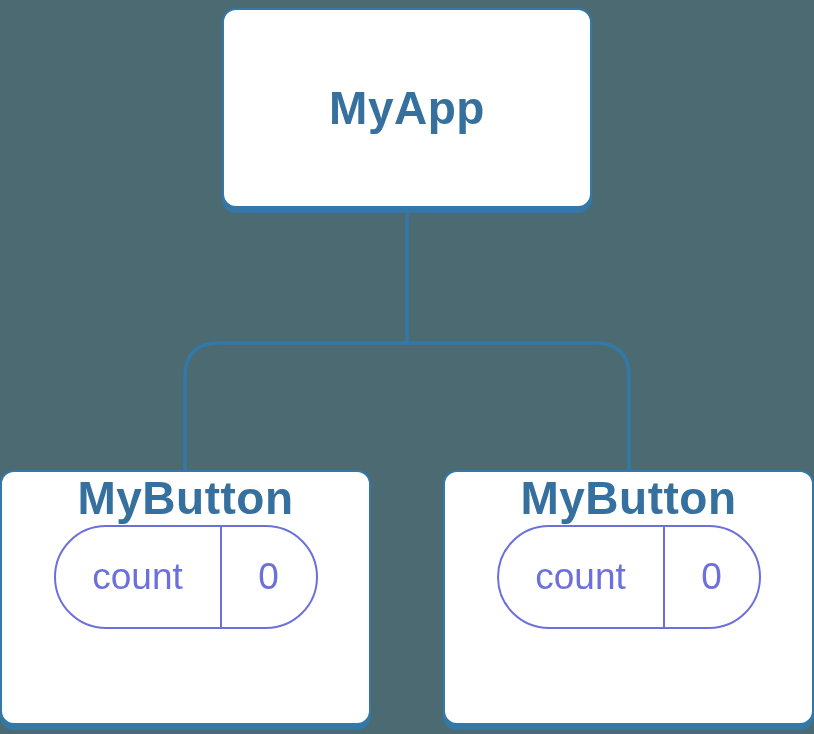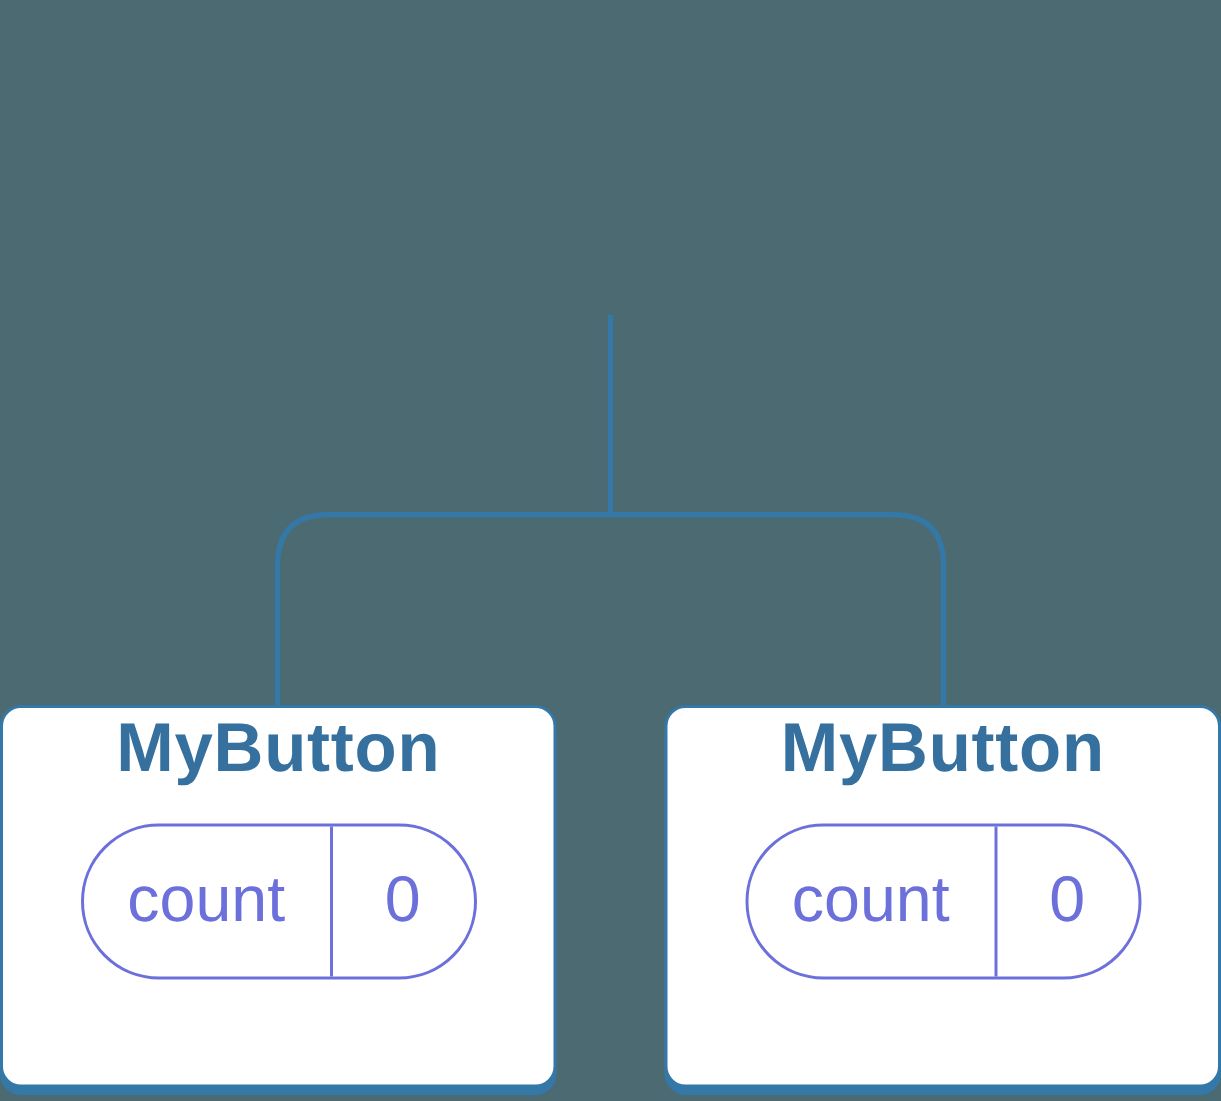--- a/index.html
+++ b/index.html
@@ -52,29 +52,28 @@
   .card-title {
     font-size: 46px;
     font-weight: 600;
     letter-spacing: 0.5px;
     color: var(--title-text, #35709E);
     line-height: 1.15;
   }
   .card--child .card-title {
   }
   .state-pill {
-    margin-top: 24px;
     width: 264px;
     height: 104px;
     box-sizing: border-box;
     border: 2px solid var(--pill-stroke, #6C70DB);
     border-radius: 60px;
     display: flex;
     color: var(--pill-text, #6C70DB);
-    font-size: 43px;
+    font-size: 37px;
     font-weight: 400;
   }
   .state-pill .pill-key {
     flex: 1;
     display: flex;
     align-items: center;
     justify-content: center;
   }
   .state-pill .pill-value {
     width: 94px;
@@ -87,20 +86,23 @@
 </head>
 <body>
 
 <div class="canvas">
 
   <svg class="connector" width="814" height="734" viewBox="0 0 814 734" aria-hidden="true">
     <path d="M407 210 L407 343"></path>
     <path d="M185 470 L185 377 Q185 343 219 343 L595 343 Q629 343 629 377 L629 470"></path>
   </svg>
 
+  <div class="card card--root">
+    <div class="card-title">MyApp</div>
+  </div>
 
   <div class="card card--child card--child-left">
     <div class="card-title">MyButton</div>
     <div class="state-pill">
       <div class="pill-key">count</div>
       <div class="pill-value">0</div>
     </div>
   </div>
 
   <div class="card card--child card--child-right">

